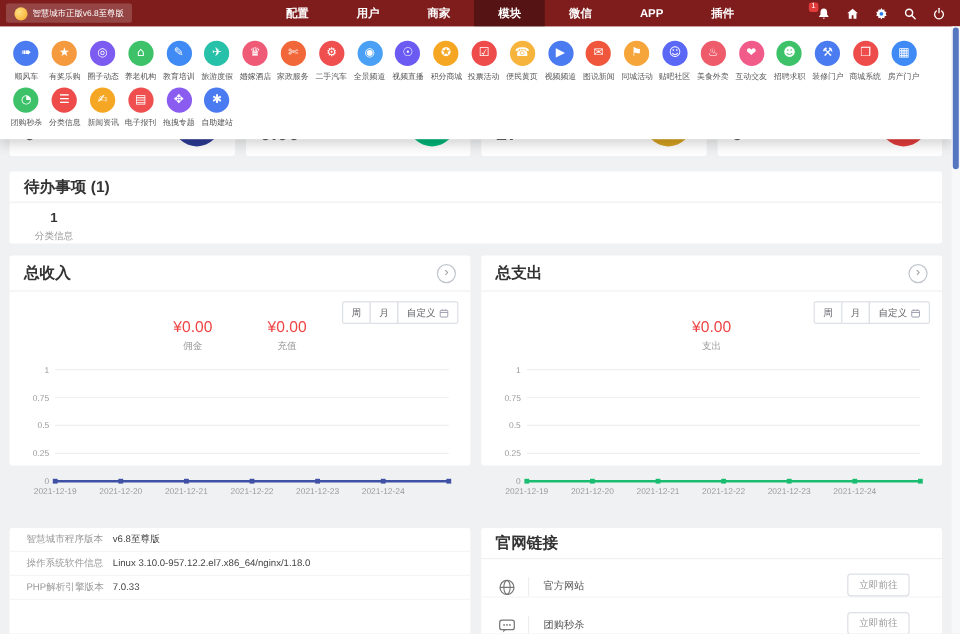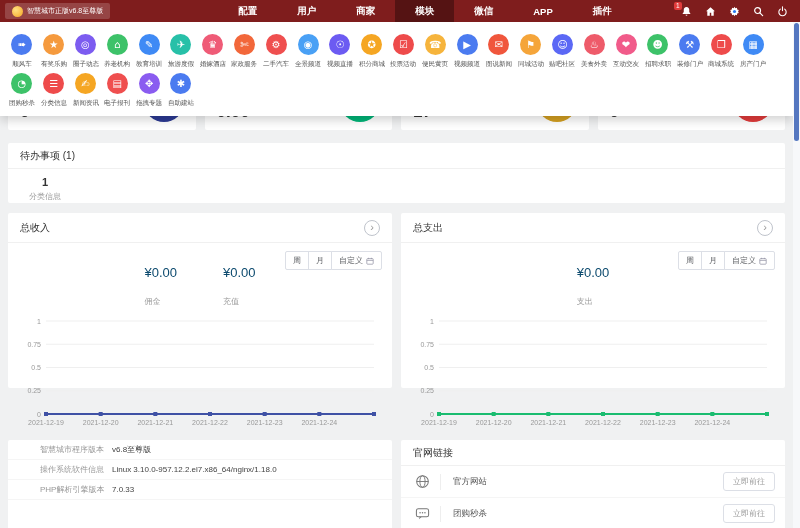--- a/index.html
+++ b/index.html
@@ -36,21 +36,21 @@
 
   
   .stats-row{position:absolute;top:74px;left:8px;right:15px;display:flex;gap:9px;z-index:1}
   .stat-card{flex:1;height:56px;background:#fff;border-radius:2px;position:relative;overflow:hidden}
   .stat-value{position:absolute;left:12px;top:28px;font-size:17px;font-weight:bold;color:#333}
   .stat-circle{position:absolute;right:12px;top:8px;width:40px;height:40px;border-radius:50%}
 
   
   .card-header{height:26px;display:flex;align-items:center;justify-content:space-between;
                padding:0 12px;border-bottom:1px solid #f0f0f0}
-  .card-title{font-size:10px;font-weight:normal;color:#333}
+  .card-title{font-size:13px;font-weight:bold;color:#333}
   .arrow-btn{width:16px;height:16px;border:1px solid #c0c4cc;border-radius:50%;color:#999;
              font-size:11px;display:flex;align-items:center;justify-content:center;cursor:pointer;line-height:1;padding-bottom:1px}
 
   
   .todo-card{position:absolute;top:143px;left:8px;right:15px;height:60px;background:#fff;border-radius:2px;z-index:1}
   .todo-body{display:flex;padding:7px 0 0}
   .todo-item{width:74px;text-align:center;cursor:pointer}
   .todo-count{font-size:11px;font-weight:bold;color:#333}
   .todo-label{font-size:8px;color:#999;margin-top:3px}
 
@@ -58,31 +58,31 @@
   .charts-row{position:absolute;top:213px;left:8px;right:15px;display:flex;gap:9px;z-index:1}
   .chart-card{flex:1;background:#fff;border-radius:2px;height:175px}
   .chart-card .card-header{height:30px}
   .chart-body{position:relative;padding:6px 10px 0}
   .period-group{position:absolute;right:10px;top:8px;display:flex}
   .pbtn{border:1px solid #dcdfe6;background:#fff;color:#606266;font-size:8px;padding:3px 7px;
         margin-left:-1px;display:flex;align-items:center;gap:3px;cursor:pointer}
   .pbtn:first-child{border-radius:2px 0 0 2px;margin-left:0}
   .pbtn:last-child{border-radius:0 2px 2px 0}
   .chart-stats{display:flex;justify-content:center;gap:46px;margin-top:16px}
-  .cstat-value{font-size:13px;color:#0c4a6e;text-align:center}
-  .cstat-label{font-size:8px;color:#999;margin-top:16px}
+  .cstat-value{font-size:13px;color:#ef4444;text-align:center}
+  .cstat-label{font-size:8px;color:#999;text-align:center;margin-top:3px}
   .chart-area{height:115px;margin-top:6px}
 
   
   .bottom-row{position:absolute;top:440px;left:8px;right:15px;display:flex;gap:9px;z-index:1}
   .bottom-card{flex:1;background:#fff;border-radius:2px;height:140px;overflow:hidden}
-  .param-row{display:flex;align-items:center;height:20px;border-bottom:1px solid #f5f5f5;padding-left:32px}
+  .param-row{display:flex;align-items:center;height:20px;border-bottom:1px solid #f5f5f5;padding-left:14px}
   .param-label{width:72px;font-size:8px;color:#999;flex:none}
   .param-value{font-size:8px;color:#444;white-space:nowrap}
-  .link-row{display:flex;align-items:center;height:32px;border-bottom:1px solid #f5f5f5;padding:0 10px 0 14px}
+  .link-row{display:flex;align-items:flex-end;height:32px;border-bottom:1px solid #f5f5f5;padding:0 27px 0 14px}
   .link-icon{width:15px;height:15px;flex:none;display:flex}
   .link-label{font-size:8.5px;color:#555;margin-left:10px;padding-left:12px;border-left:1px solid #eee;
               height:16px;display:flex;align-items:center;flex:1}
   .go-btn{border:1px solid #dcdfe6;border-radius:3px;background:#fff;color:#999;font-size:8px;
           padding:3px 9px;cursor:pointer;white-space:nowrap}
 
   
   .scrollbar{position:absolute;right:0;top:22px;bottom:0;width:7px;background:#f7f8fa;z-index:40}
   .scroll-thumb{position:absolute;top:1px;left:1px;width:5px;height:118px;border-radius:3px;background:#5577c0;cursor:pointer}
 </style>

